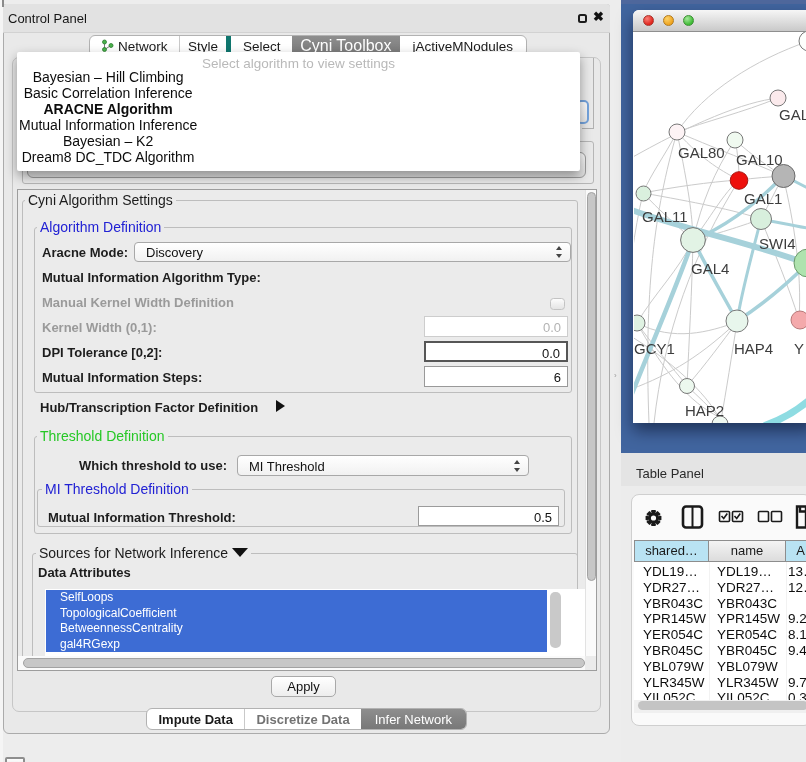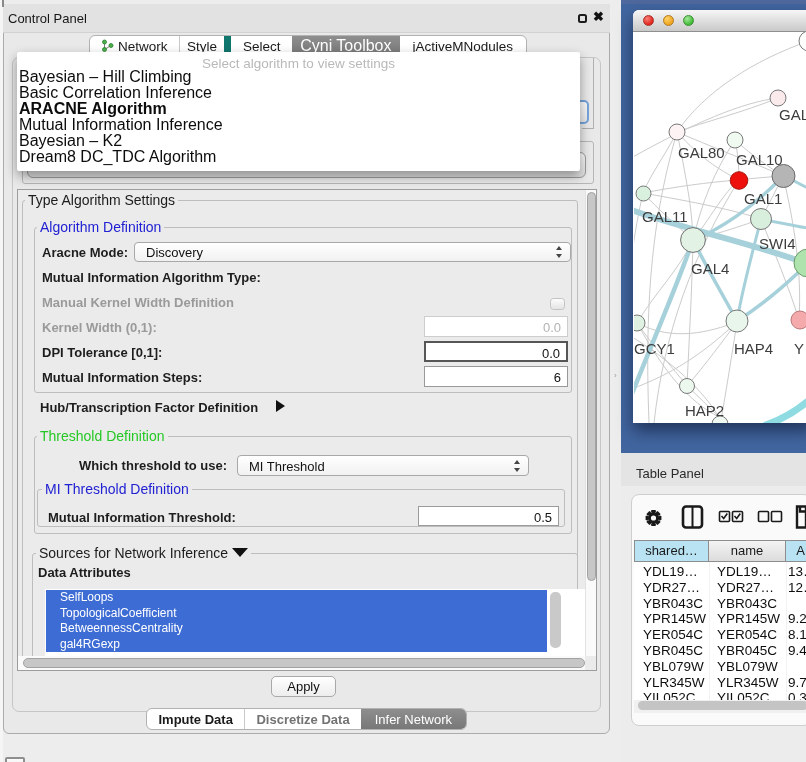--- a/index.html
+++ b/index.html
@@ -200,57 +200,57 @@
 <div class="abs" style="left:593px; top:9px; font-size:13px; font-weight:bold; color:#111;">✖</div>
 
 <div class="abs" style="left:89px; top:35px; width:438px; height:22px; background:#fff; border:1px solid #b2b2b2; border-radius:6px; overflow:hidden; display:flex;">
   <div style="width:90px; height:100%; display:flex; align-items:center; justify-content:center; font-size:13.5px; color:#1a1a1a; border-right:1px solid #c9c9c9;">
     <svg width="13" height="14" viewBox="0 0 13 14" style="margin-right:4px;">
       <path d="M3.5 3.5 L3.5 10.5 M3.5 10.5 L10 6.5" stroke="#7b7b7b" stroke-width="1" fill="none"></path>
       <circle cx="3.5" cy="3" r="2" fill="#49b34b" stroke="#2c7c2e" stroke-width="0.8"></circle>
       <circle cx="3.5" cy="10.5" r="2" fill="#49b34b" stroke="#2c7c2e" stroke-width="0.8"></circle>
       <circle cx="10" cy="6.5" r="2" fill="#49b34b" stroke="#2c7c2e" stroke-width="0.8"></circle>
     </svg>Network</div>
-  <div style="width:52px; height:100%; display:flex; align-items:center; justify-content:center; font-size:13.5px; color:#1a1a1a; border-right:7px solid #0f766e;">Style</div>
+  <div style="width:52px; height:100%; display:flex; align-items:center; justify-content:center; font-size:13.5px; color:#1a1a1a; border-right:5px solid #0f766e;">Style</div>
   <div style="width:61px; height:100%; display:flex; align-items:center; justify-content:center; font-size:13.5px; color:#1a1a1a;">Select</div>
   <div style="width:108px; height:100%; display:flex; align-items:center; justify-content:center; font-size:16px; color:#fff; background:linear-gradient(#8e8e8e,#787878);">Cyni Toolbox</div>
   <div style="width:127px; height:100%; display:flex; align-items:center; justify-content:center; font-size:13.5px; color:#1a1a1a;">jActiveMNodules</div>
 </div>
 
 <div class="abs" style="left:12px; top:57px; width:589px; height:655px; border:1px solid #c6c6c6; border-radius:7px;"></div>
 
 <div class="abs" style="left:582px; top:58px; width:12px; height:71px; border-right:1px solid #b0b0b0; border-bottom:1px solid #b0b0b0;"></div>
 <div class="abs" style="left:576px; top:100px; width:13px; height:24px; border:2px solid #74a3dc; border-radius:5px; background:linear-gradient(#fdfdfd,#e9e9e9);"></div>
 <div class="abs" style="left:22px; top:141px; width:572px; height:43px; border:1px solid #b6b6b6; border-radius:3px;"></div>
 <div class="abs" style="left:27px; top:152px; width:559px; height:26px; border:1px solid #9b9b9b; border-radius:6px; background:linear-gradient(#fcfcfc,#dcdcdc);"></div>
 
 <div class="abs" style="left:17px; top:189px; width:580px; height:482px; border:1px solid #9d9d9d; background:#ebebeb;"></div>
 <div class="abs" id="viewport" style="left:18px; top:190px; width:567px; height:466px; overflow:hidden; background:#ebebeb;">
 
   <div class="grp" style="left:4px; top:10px; width:556px; height:490px;"></div>
-  <div class="gtitle" style="left:7px; top:2px; color:#1c1c1c;">Type Algorithm Settings</div>
+  <div class="gtitle" style="left:7px; top:2px; color:#1c1c1c;">Cyni Algorithm Settings</div>
 
   <div class="grp" style="left:16px; top:37px; width:538px; height:166px;"></div>
   <div class="gtitle" style="left:19px; top:29px; color:#2121d4;">Algorithm Definition</div>
 
   <div class="lbl" style="left:24px; top:55px;">Aracne Mode:</div>
   <div class="combo" style="left:116px; top:52px; width:437px; height:20px;">
       <span class="ct">Discovery</span>
       <span class="arr"></span>
     </div>
 
   <div class="lbl" style="left:24px; top:80px;">Mutual Information Algorithm Type:</div>
 
   <div class="lbl dis" style="left:24px; top:105px;text-align:right;">Manual Kernel Width Definition</div>
   <div class="abs" style="left:532px; top:108px; width:15px; height:12px; border:1px solid #c3c3c3; border-radius:3.5px; background:linear-gradient(#fcfcfc,#e4e4e4);"></div>
 
   <div class="lbl dis" style="left:24px; top:130px;">Kernel Width (0,1):</div>
   <div class="field" style="left:406px; top:126px; width:144px; height:21px; border:1px solid #cdcdcd; color:#b3b3b3;">0.0</div>
 
-  <div class="lbl" style="left:24px; top:155px;">DPI Tolerance [0,1]:</div>
+  <div class="lbl" style="left:24px; top:155px;">DPI Tolerance [0,2]:</div>
   <div class="field" style="left:406px; top:151px; width:144px; height:21px; border:2px solid #565656;">0.0</div>
 
   <div class="lbl" style="left:24px; top:180px;">Mutual Information Steps:</div>
   <div class="field" style="left:406px; top:176px; width:144px; height:21px; border:1px solid #999;">6</div>
 
   <div class="lbl" style="left:22px; top:210px;">Hub/Transcription Factor Definition</div>
   <div class="abs" style="left:258px; top:210px; width:0; height:0; border-top:6px solid transparent; border-bottom:6px solid transparent; border-left:9px solid #111;"></div>
 
   <div class="grp" style="left:16px; top:246px; width:538px; height:98px;"></div>
   <div class="gtitle" style="left:19px; top:238px; color:#26c826;">Threshold Definition</div>
@@ -287,21 +287,21 @@
 <div class="abs" style="left:271px; top:676px; width:65px; height:21px; background:linear-gradient(#ffffff,#ededed); border:1px solid #a9a9a9; border-radius:5px; font-size:13px; color:#111; text-align:center; line-height:19px;">Apply</div>
 
 <div class="abs" style="left:146px; top:708px; width:321px; height:22px; background:#fff; border:1px solid #b2b2b2; border-radius:6px; overflow:hidden; display:flex;">
   <div style="width:99px; height:100%; display:flex; align-items:center; justify-content:center; font-size:13px; font-weight:bold; color:#1a1a1a; border-right:1px solid #c9c9c9;">Impute Data</div>
   <div style="width:116px; height:100%; display:flex; align-items:center; justify-content:center; font-size:13px; font-weight:bold; color:#737373;">Discretize Data</div>
   <div style="width:106px; height:100%; display:flex; align-items:center; justify-content:center; font-size:13px; color:#fff; background:linear-gradient(#8e8e8e,#787878);">Infer Network</div>
 </div>
 
 <div class="abs" id="popup" style="left:17px; top:52px; width:563px; height:119px; background:#fff; border-radius:2px; box-shadow:0 5px 12px rgba(0,0,0,.38); z-index:50;">
   <div style="position:absolute; top:4px; left:0; width:100%; text-align:center; font-size:13.5px; color:#b9b9b9;">Select algorithm to view settings</div>
-  <div style="position:absolute; top:17px; left:2px; font-size:16px; line-height:16px; color:#0c0c0c; white-space:nowrap;">
+  <div style="position:absolute; top:17px; left:2px; font-size:14px; line-height:16px; color:#0c0c0c; white-space:nowrap;text-align:center;">
     Bayesian – Hill Climbing<br>
     Basic Correlation Inference<br>
     <span class="b">ARACNE Algorithm</span><br>
     Mutual Information Inference<br>
     Bayesian – K2<br>
     Dream8 DC_TDC Algorithm
   </div>
 </div>
 
 <div class="abs" style="left:2px; top:0; width:2px; height:7px; background:#8a8a8a;"></div>

